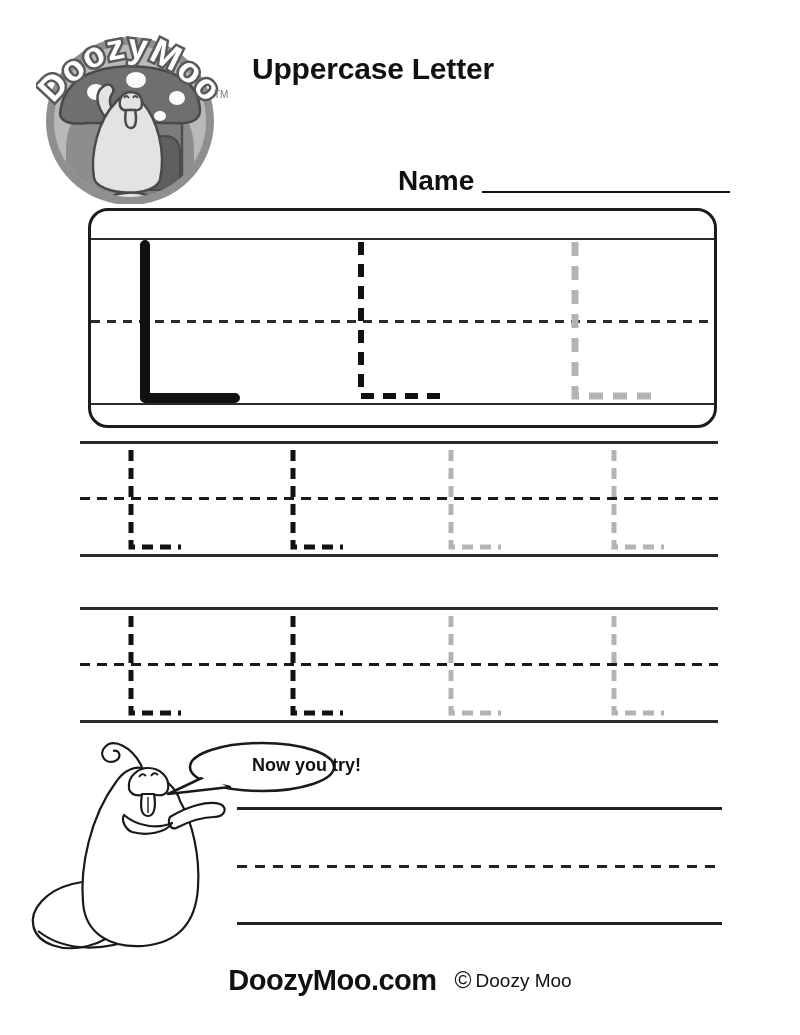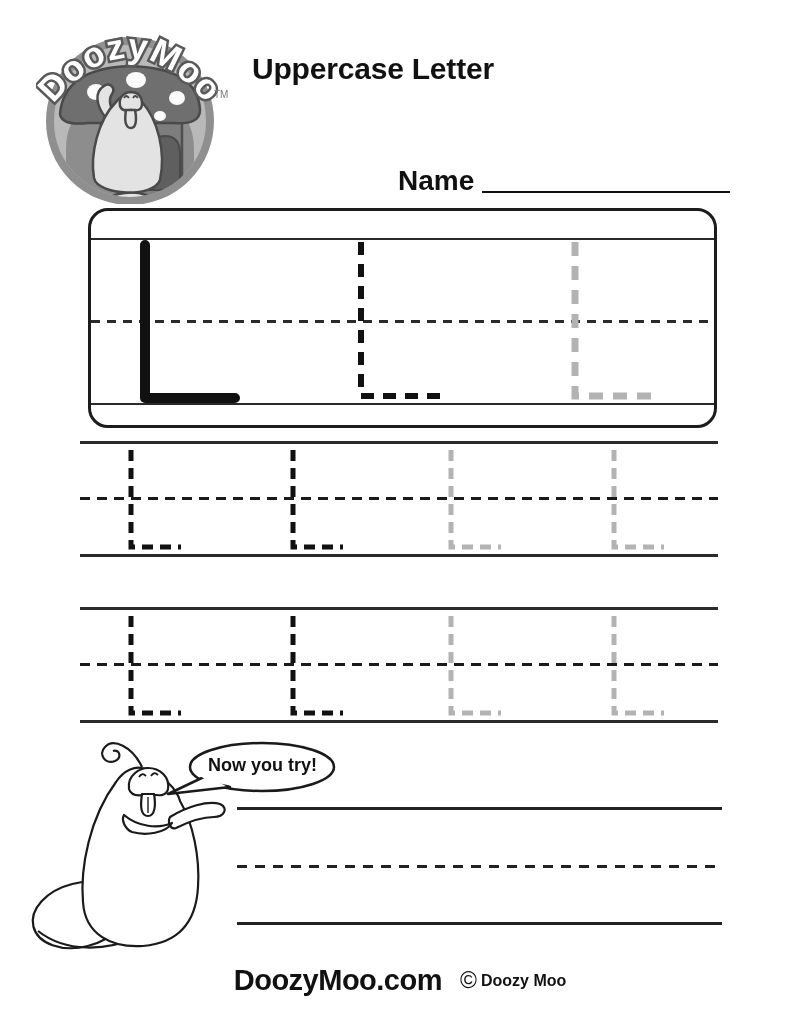--- a/index.html
+++ b/index.html
@@ -19,27 +19,27 @@
   .demo-line-solid{position:absolute;left:0;width:623px;height:2px;background:#2a2a2a;}
   .demo-line-dashed{position:absolute;left:0;width:623px;height:2.5px;
     background:repeating-linear-gradient(90deg,#2a2a2a 0 9px,transparent 9px 16px);}
   
   .rule-solid{height:3px;background:#2b2b2b;}
   .rule-dashed{height:2.5px;background:repeating-linear-gradient(90deg,#1a1a1a 0 10px,transparent 10px 17px);}
   
   .write-solid{height:2.5px;background:#222;}
   .write-dashed{height:2.5px;background:repeating-linear-gradient(90deg,#222 0 10px,transparent 10px 18px);}
   
-  #bubble-text{left:190px;top:755px;width:145px;text-align:center;font-size:18px;font-weight:700;}
+  #bubble-text{left:190px;top:755px;width:145px;text-align:center;font-size:18px;font-weight:700;padding-left:44px;}
   
   #footer{left:0;top:964px;width:800px;display:flex;justify-content:center;align-items:center;gap:18px;}
   #footer-site{font-size:29px;font-weight:700;letter-spacing:-0.5px;}
   #footer-copy{display:flex;align-items:center;gap:4px;}
   #footer-copy-symbol{font-size:23px;}
-  #footer-copy-owner{font-size:16px;font-weight:700;}
+  #footer-copy-owner{font-size:19px;font-weight:400;}
   svg{display:block;}
 </style>
 </head>
 <body>
 
 <div id="page">
 
   <div class="abs" style="left:36px;top:22px;width:196px;height:182px;">
     <svg width="196" height="182" viewBox="0 0 196 182">
       <defs>

